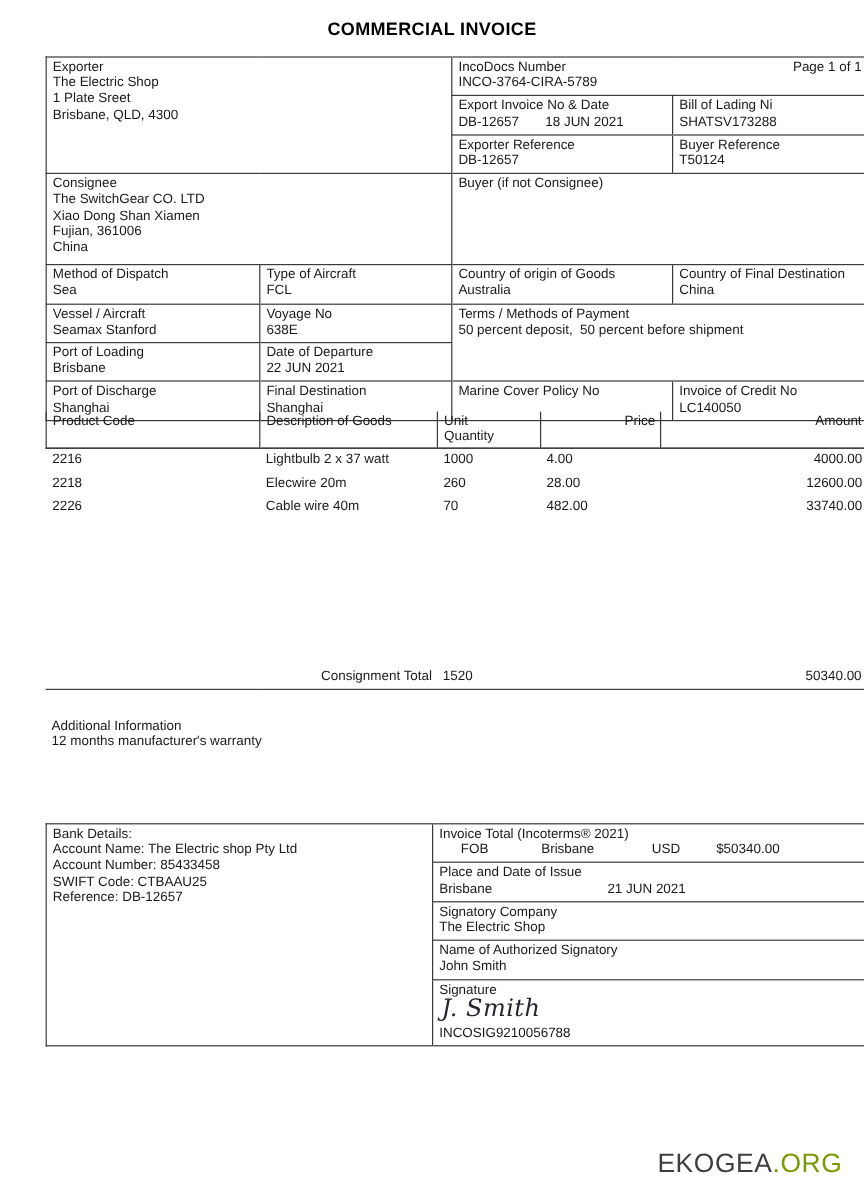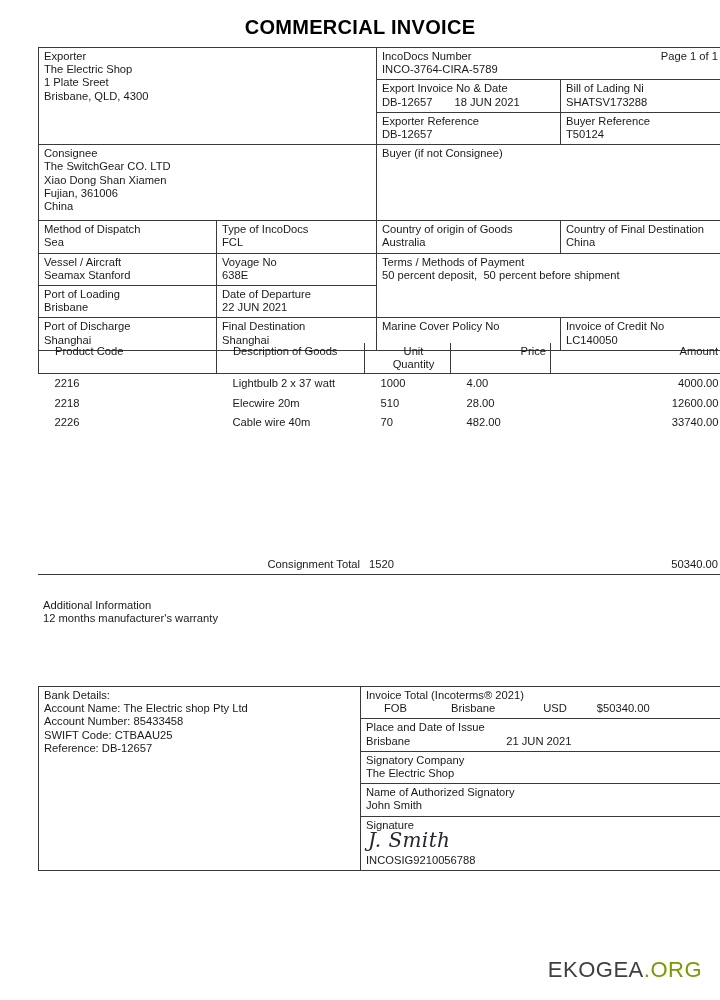--- a/index.html
+++ b/index.html
@@ -24,21 +24,21 @@
     height: 1000px;
   }
 
   
   .doc-title {
     position: absolute;
     left: 0;
     top: 16px;
     width: 720px;
     text-align: center;
-    font-size: 20px;
+    font-size: 15px;
     font-weight: bold;
     letter-spacing: 0.3px;
     color: #000;
   }
 
   
   .tbl {
     position: absolute;
     left: 18px;
     width: 684px;
@@ -55,28 +55,28 @@
   }
   .bt { border-top: 1px solid #3a3a3a; }
   .bb { border-bottom: 1px solid #3a3a3a; }
   .bl { border-left: 1px solid #3a3a3a; }
   .br { border-right: 1px solid #3a3a3a; }
 
   .lbl { display: block; white-space: pre; }
   .val { display: block; white-space: pre; }
 
   .r { text-align: right; }
-  .c { text-align: center; }
+  .c { text-align: left; }
 
   
   #header-table { top: 47px; }
 
   
   #items-table { top: 343px; }
-  #items-table td { padding: 3px 4px 3px 16px; }
+  #items-table td { padding: 3px 4px 3px 5px; }
   #items-table .ihead td { padding-top: 2px; padding-bottom: 2px; }
 
   .spacer-row td { height: 112px; }
 
   
   #totals-table { top: 555px; }
   #totals-table td {
     padding: 3px 4px 3px 5px;
     font-size: 11.2px;
   }
@@ -175,21 +175,21 @@
           <span class="val"></span>
         </td>
       </tr>
 
       <tr>
         <td class="bl bb">
           <span class="lbl">Method of Dispatch</span>
           <span class="val">Sea</span>
         </td>
         <td class="bl bb">
-          <span class="lbl">Type of IncoDocs</span>
+          <span class="lbl">Type of Aircraft</span>
           <span class="val">FCL</span>
         </td>
         <td class="bl bb">
           <span class="lbl">Country of origin of Goods</span>
           <span class="val">Australia</span>
         </td>
         <td class="bl bb br">
           <span class="lbl">Country of Final Destination</span>
           <span class="val">China</span>
         </td>
@@ -274,21 +274,21 @@
       <tr>
         <td>2216</td>
         <td>Lightbulb 2 x 37 watt</td>
         <td>1000</td>
         <td>4.00</td>
         <td class="r">4000.00</td>
       </tr>
       <tr>
         <td>2218</td>
         <td>Elecwire 20m</td>
-        <td>510</td>
+        <td>260</td>
         <td>28.00</td>
         <td class="r">12600.00</td>
       </tr>
       <tr>
         <td>2226</td>
         <td>Cable wire 40m</td>
         <td>70</td>
         <td>482.00</td>
         <td class="r">33740.00</td>
       </tr>

